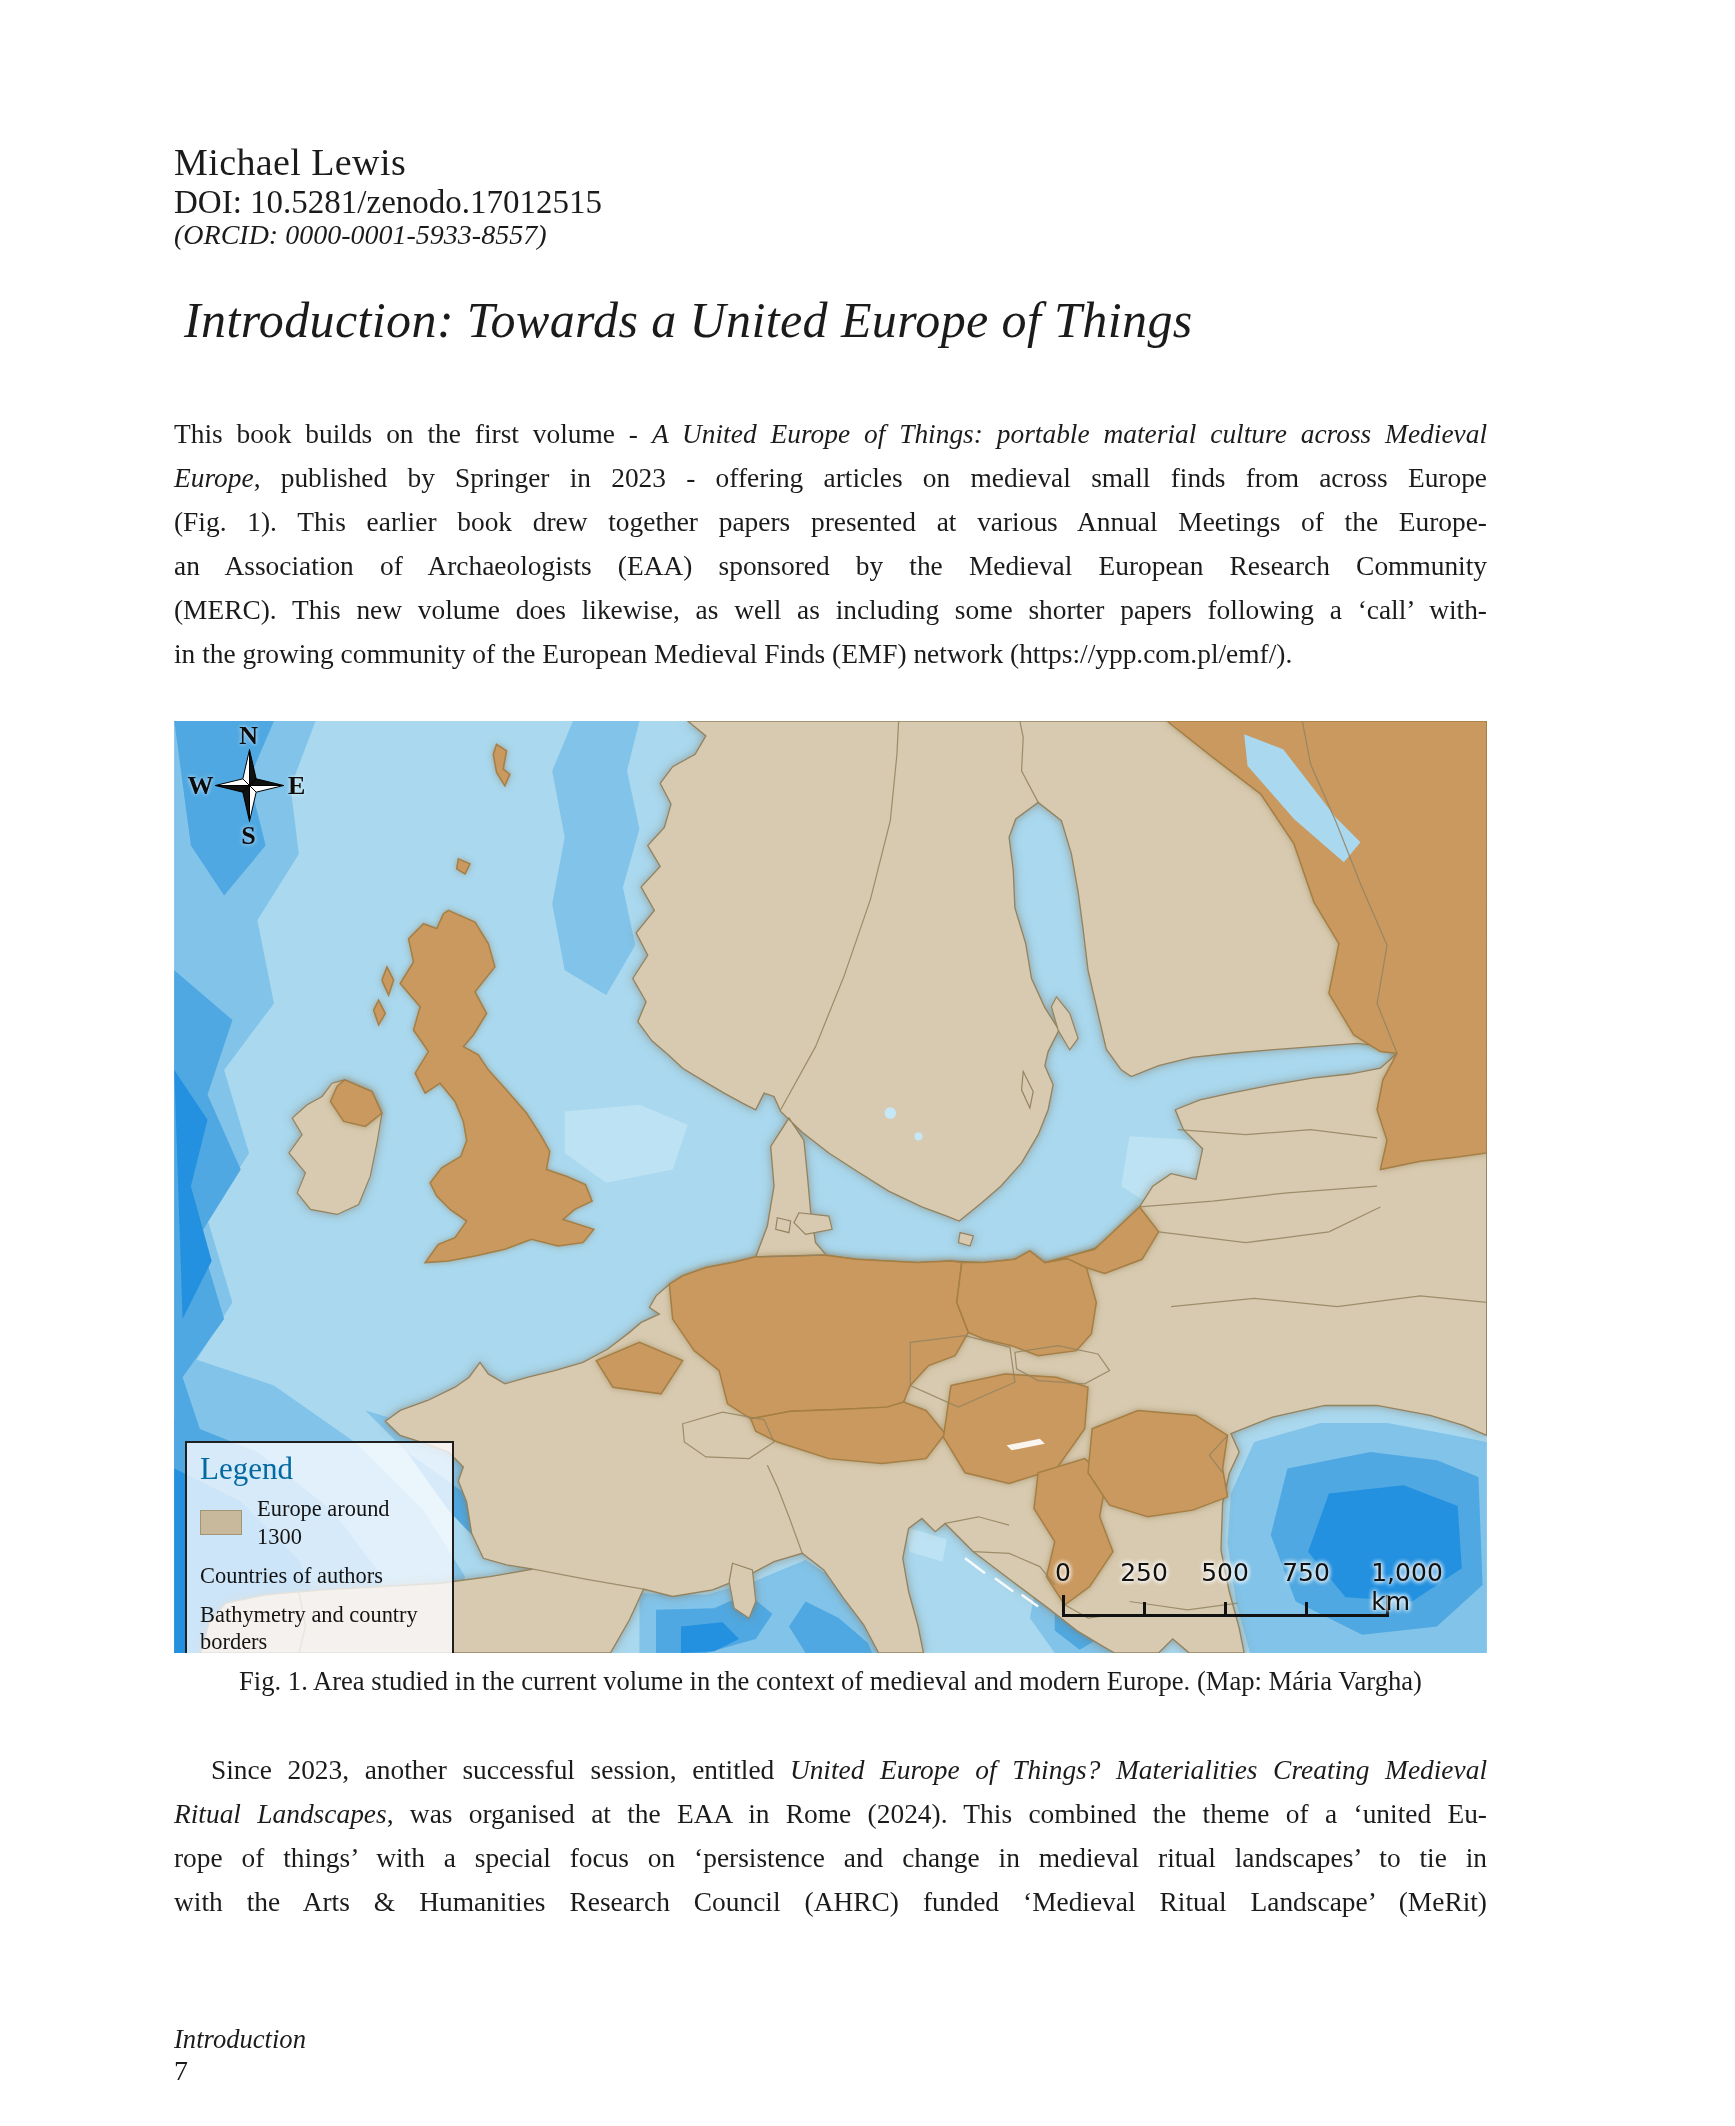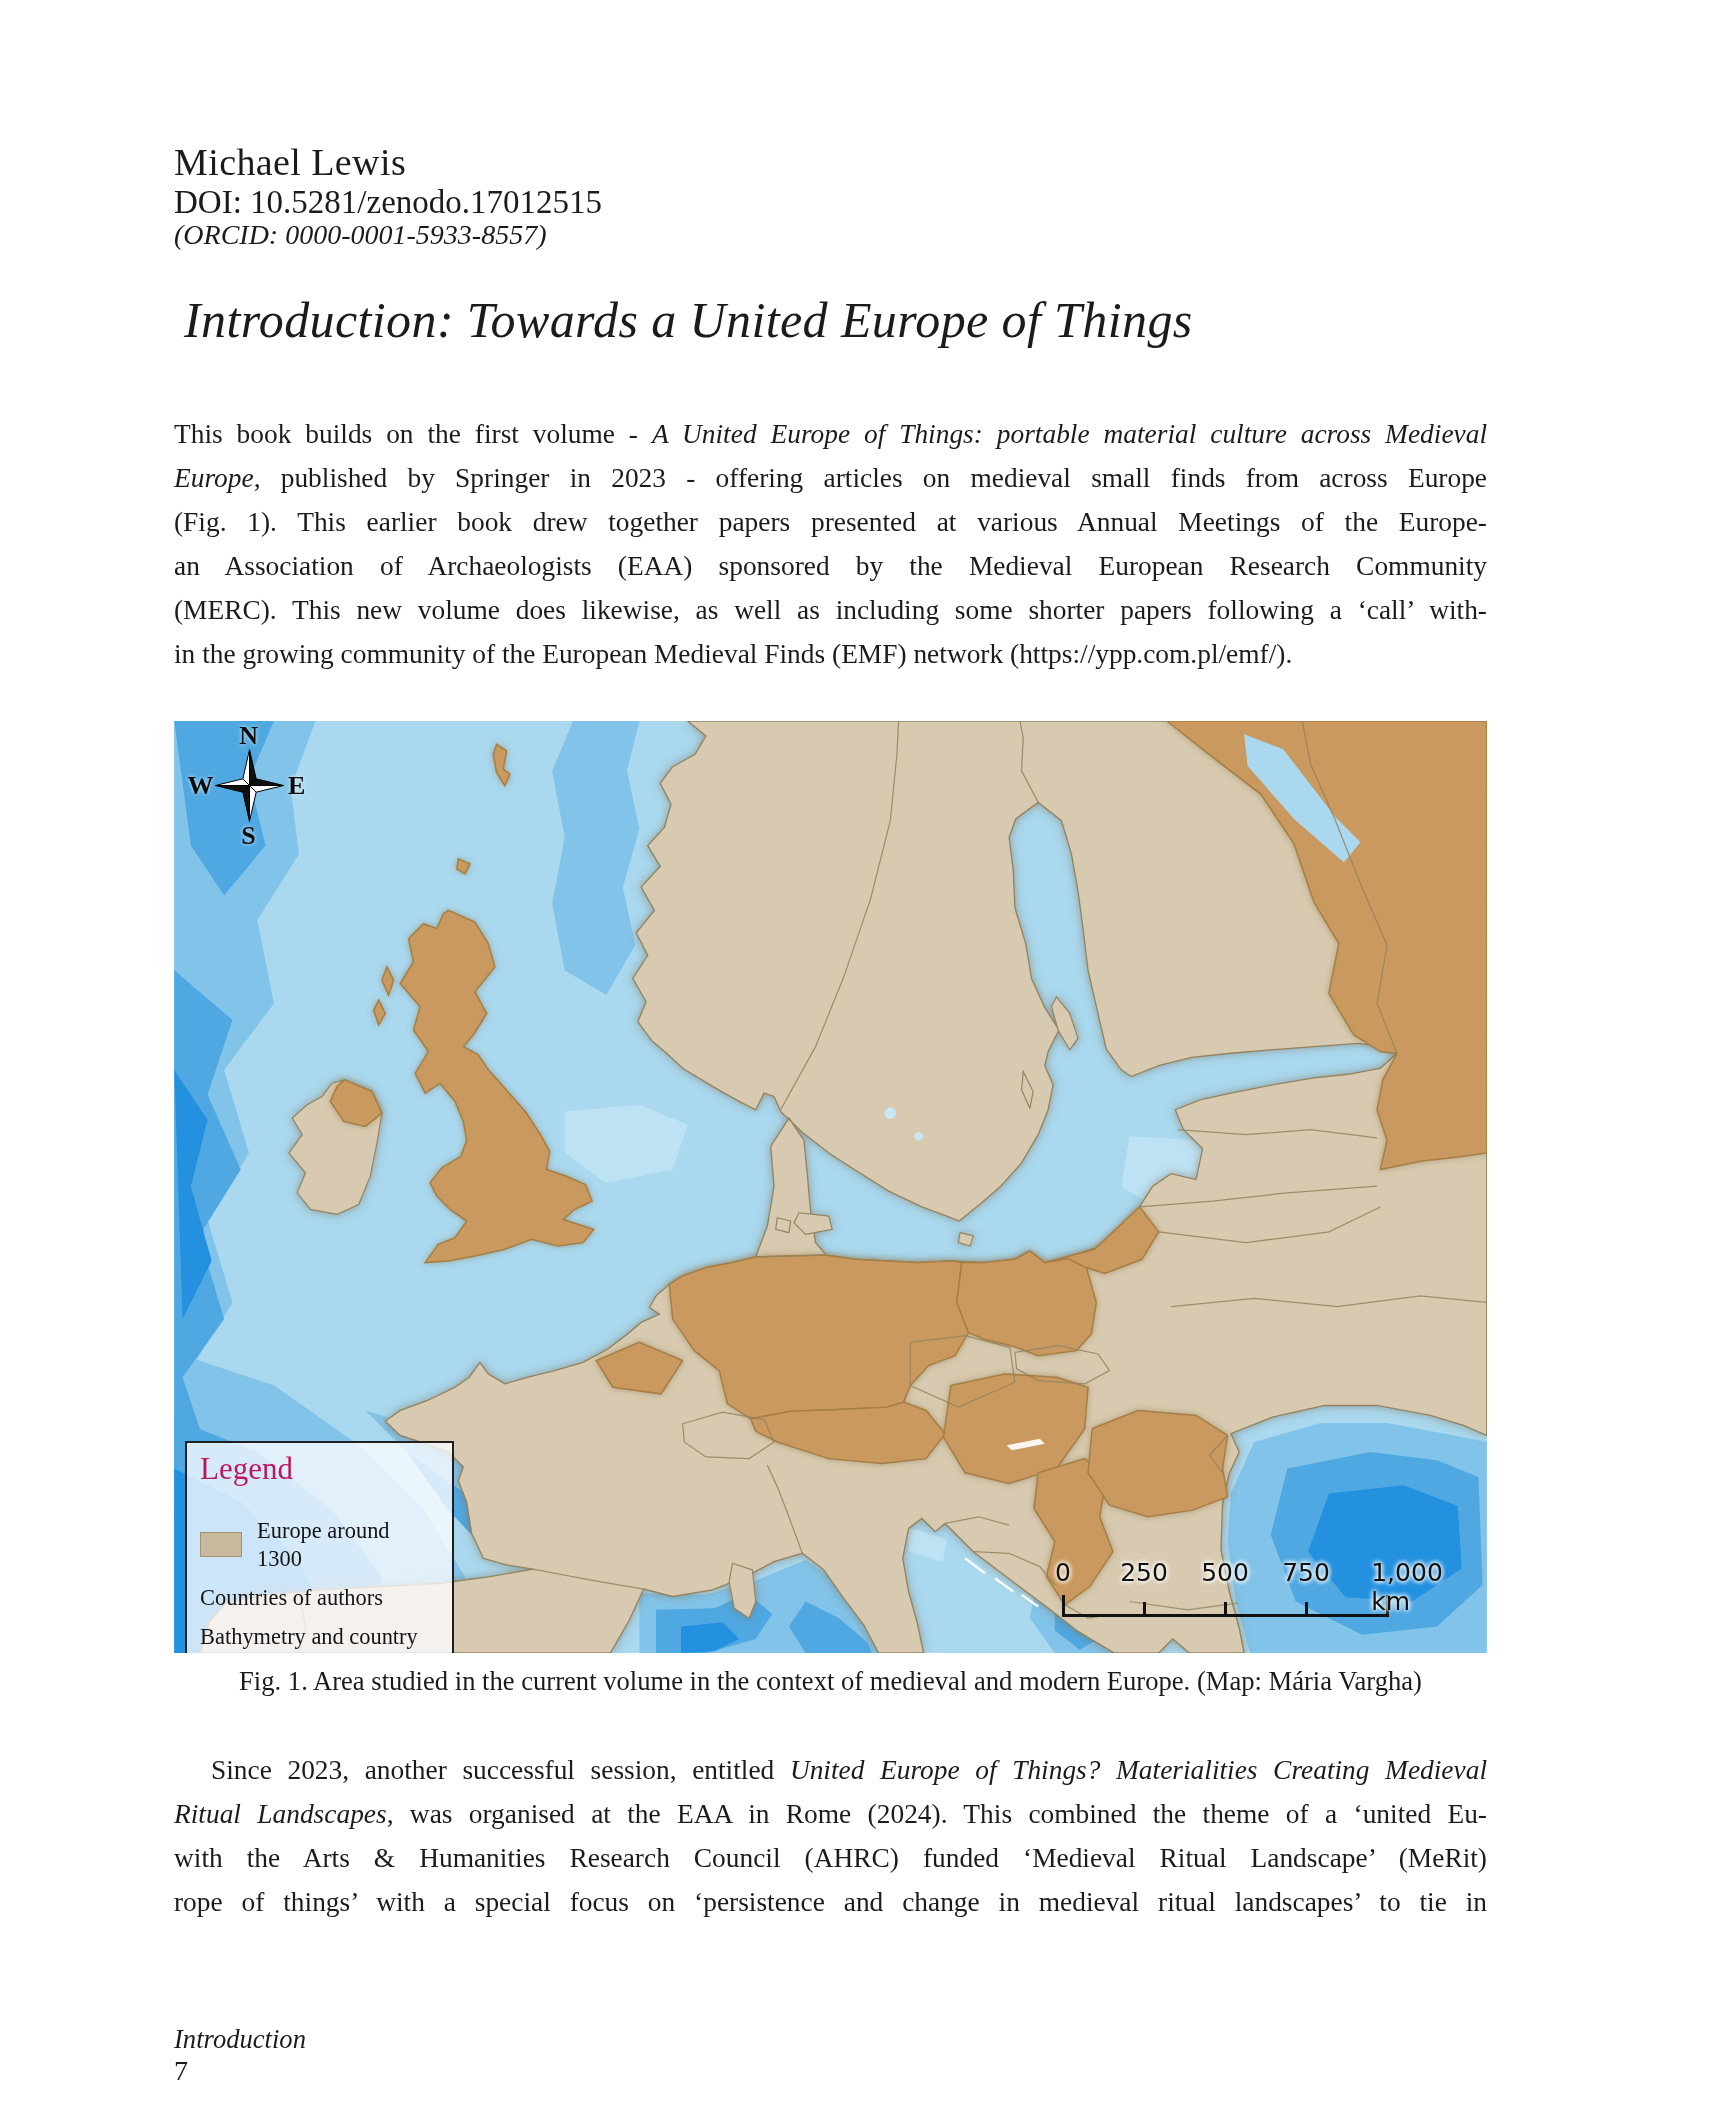--- a/index.html
+++ b/index.html
@@ -26,21 +26,21 @@
   
   .map{position:absolute;left:174px;top:721px;width:1313px;height:932px;overflow:hidden;background:var(--sea,#a9d8ef);}
   .map svg{position:absolute;left:0;top:0;}
   .compass{position:absolute;left:16.6px;top:5px;width:116px;height:116px;}
   .compass .dir{position:absolute;transform:translate(-50%,-50%);font-weight:bold;font-size:26px;color:#0c0c0c;text-shadow:0 0 4.2px rgba(255,255,255,.8);}
   .legend{
     position:absolute;left:10.8px;top:720px;width:239px;
     background:rgba(252,253,255,.78);border:2.5px solid #1f1f1f;
     padding:8.3px 13.3px 13.3px 13.3px;
   }
-  .legend-title{font-size:31px;margin-bottom:30px;color:#be185d;}
+  .legend-title{font-size:31px;margin-bottom:8px;color:#0369a1;}
   .legend-item{display:flex;align-items:center;margin-bottom:11.6px;font-size:22.4px;color:#141414;line-height:27.4px;}
   .legend-item .swatch{display:inline-block;width:40px;height:23px;margin-right:15px;flex:0 0 auto;
     background:var(--legend-swatch,#c9b99c);border:0.8px solid #a59376;}
   .legend-item .lbl{white-space:pre-line;}
   .scalebar{position:absolute;left:839px;top:837px;width:465px;height:70px;font-family:"DejaVu Sans",sans-serif;}
   .scalebar .bar{position:absolute;left:50px;top:56px;width:324px;height:2.5px;background:#111;}
   .scalebar .tick{position:absolute;width:2.5px;background:#111;}
   .scalebar .slabel{position:absolute;top:0;font-size:25px;color:#111;transform:translateX(-50%);
     text-shadow:0 0 5px rgba(255,255,255,.95),0 0 5px rgba(255,255,255,.95),0 0 5px rgba(255,255,255,.95);}
   
@@ -232,22 +232,22 @@
         <div class="tick" style="left: 373px; top: 37px; height: 21.6px;"></div>
         <div class="slabel" style="left: 394px;">1,000 km</div>
       </div>
   </div>
 
   <div class="content caption">Fig. 1. Area studied in the current volume in the context of medieval and modern Europe. (Map: Mária Vargha)</div>
 
   <div class="content bodyblock p2">
       <div class="line indent"><span>Since 2023, another successful session, entitled </span><span class="it">United Europe of Things? Materialities Creating Medieval</span></div>
       <div class="line"><span class="it">Ritual Landscapes</span><span>, was organised at the EAA in Rome (2024). This combined the theme of a ‘united Eu-</span></div>
+      <div class="line"><span>rope of things’ with a special focus on ‘persistence and change in medieval ritual landscapes’ to tie in</span></div>
       <div class="line"><span>with the Arts &amp; Humanities Research Council (AHRC) funded ‘Medieval Ritual Landscape’ (MeRit)</span></div>
-      <div class="line"><span>rope of things’ with a special focus on ‘persistence and change in medieval ritual landscapes’ to tie in</span></div>
     </div>
 
   <div class="content footer-row">
     <span class="footer-section">Introduction</span>
     <span class="footer-page">7</span>
   </div>
 </div>
 
 
 </body></html>

